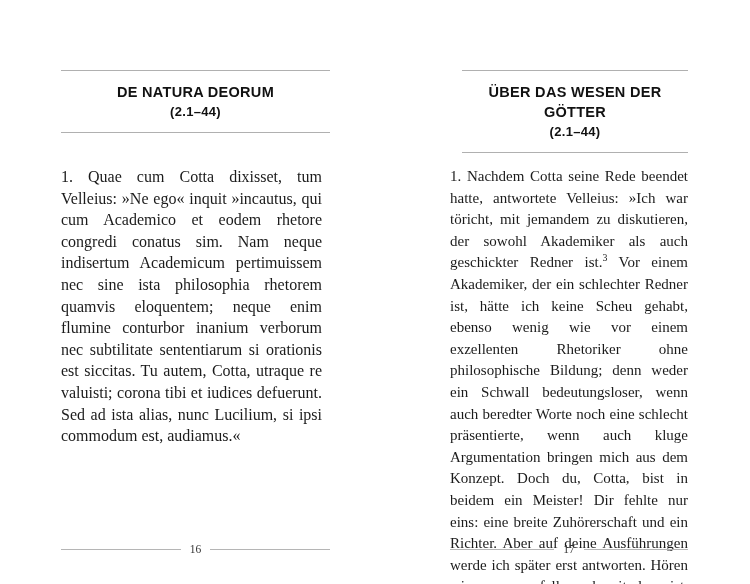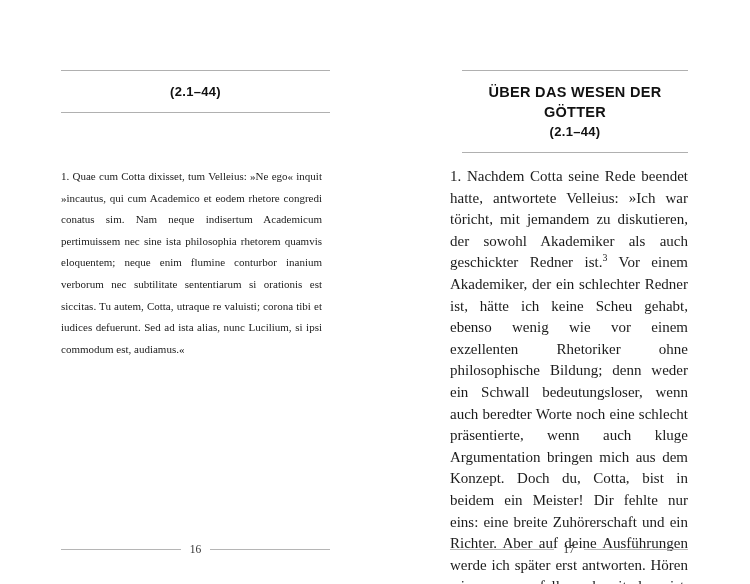--- a/index.html
+++ b/index.html
@@ -77,21 +77,21 @@
   }
 
   
   .body-block {
     position: absolute;
     top: 166px;
     left: 61px;
     right: 68px;
     text-align: justify;
     text-justify: inter-word;
-    font-size: 11px;
+    font-size: 16px;
     line-height: 21.6px;
     color: #1b1b1b;
     hyphens: manual;
   }
   .page-right .body-block {
     left: 60px;
     right: 62px;
     font-size: 15.0px;
   }
   .body-block p {
@@ -133,20 +133,21 @@
 </style>
 </head>
 <body>
 
 <div class="spread">
 
   <div class="page page-left">
 
     <div class="header-block">
       <div class="rule rule-top"></div>
+      <div class="header-title">DE NATURA DEORUM</div>
       <div class="header-range">(2.1–44)</div>
       <div class="rule rule-bottom"></div>
     </div>
 
     <div class="body-block">
       <p>1. Quae cum Cotta dixisset, tum Velleius: »Ne ego« inquit »incautus, qui cum Academico et eodem rhetore congredi conatus sim. Nam neque indisertum Academicum pertimuissem nec sine ista philosophia rhetorem quamvis eloquentem; neque enim flumine conturbor inanium verborum nec subtilitate sententiarum si orationis est siccitas. Tu autem, Cotta, utraque re valuisti; corona tibi et iudices defuerunt. Sed ad ista alias, nunc Lucilium, si ipsi commodum est, audiamus.«</p>
     </div>
 
     <div class="footer-block">
       <div class="footer-rule"></div>

